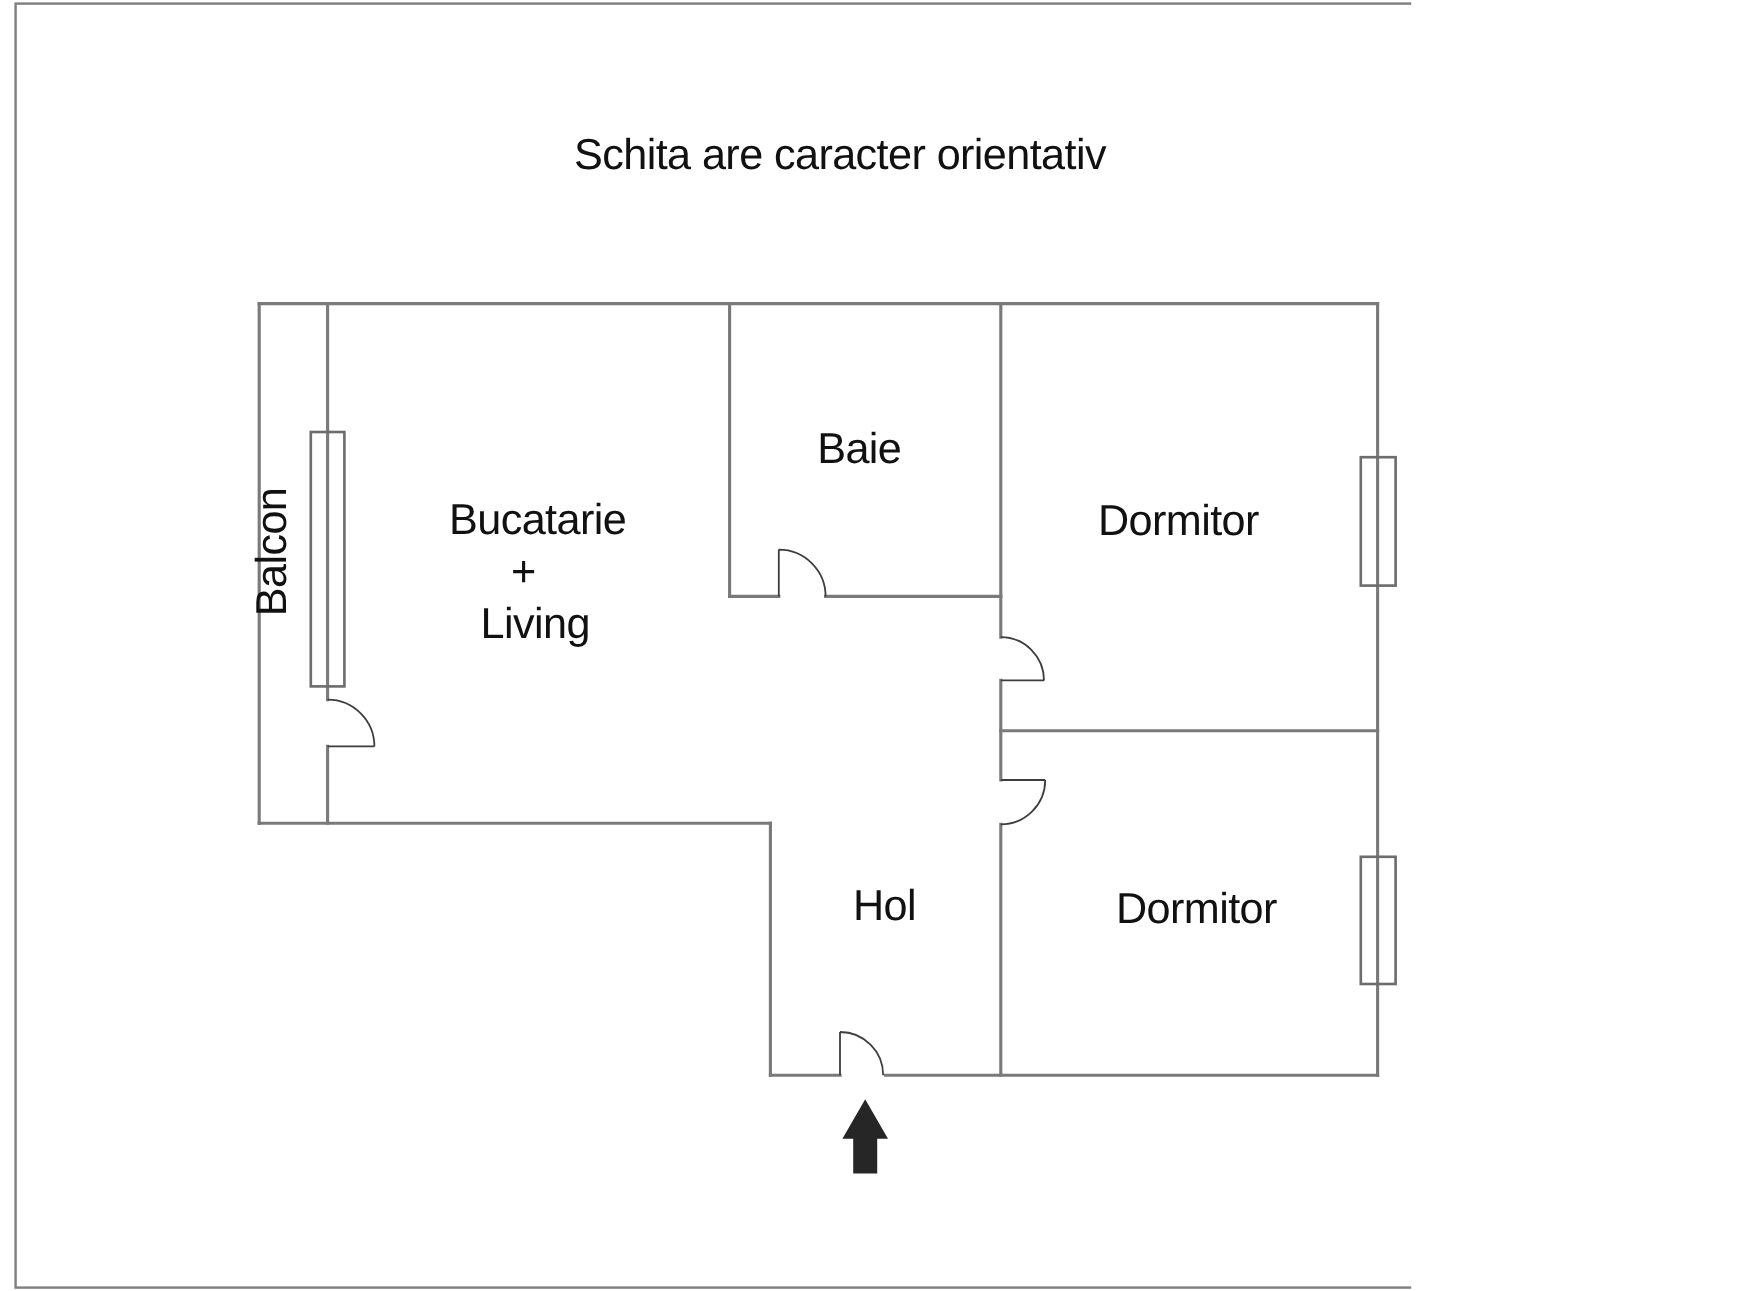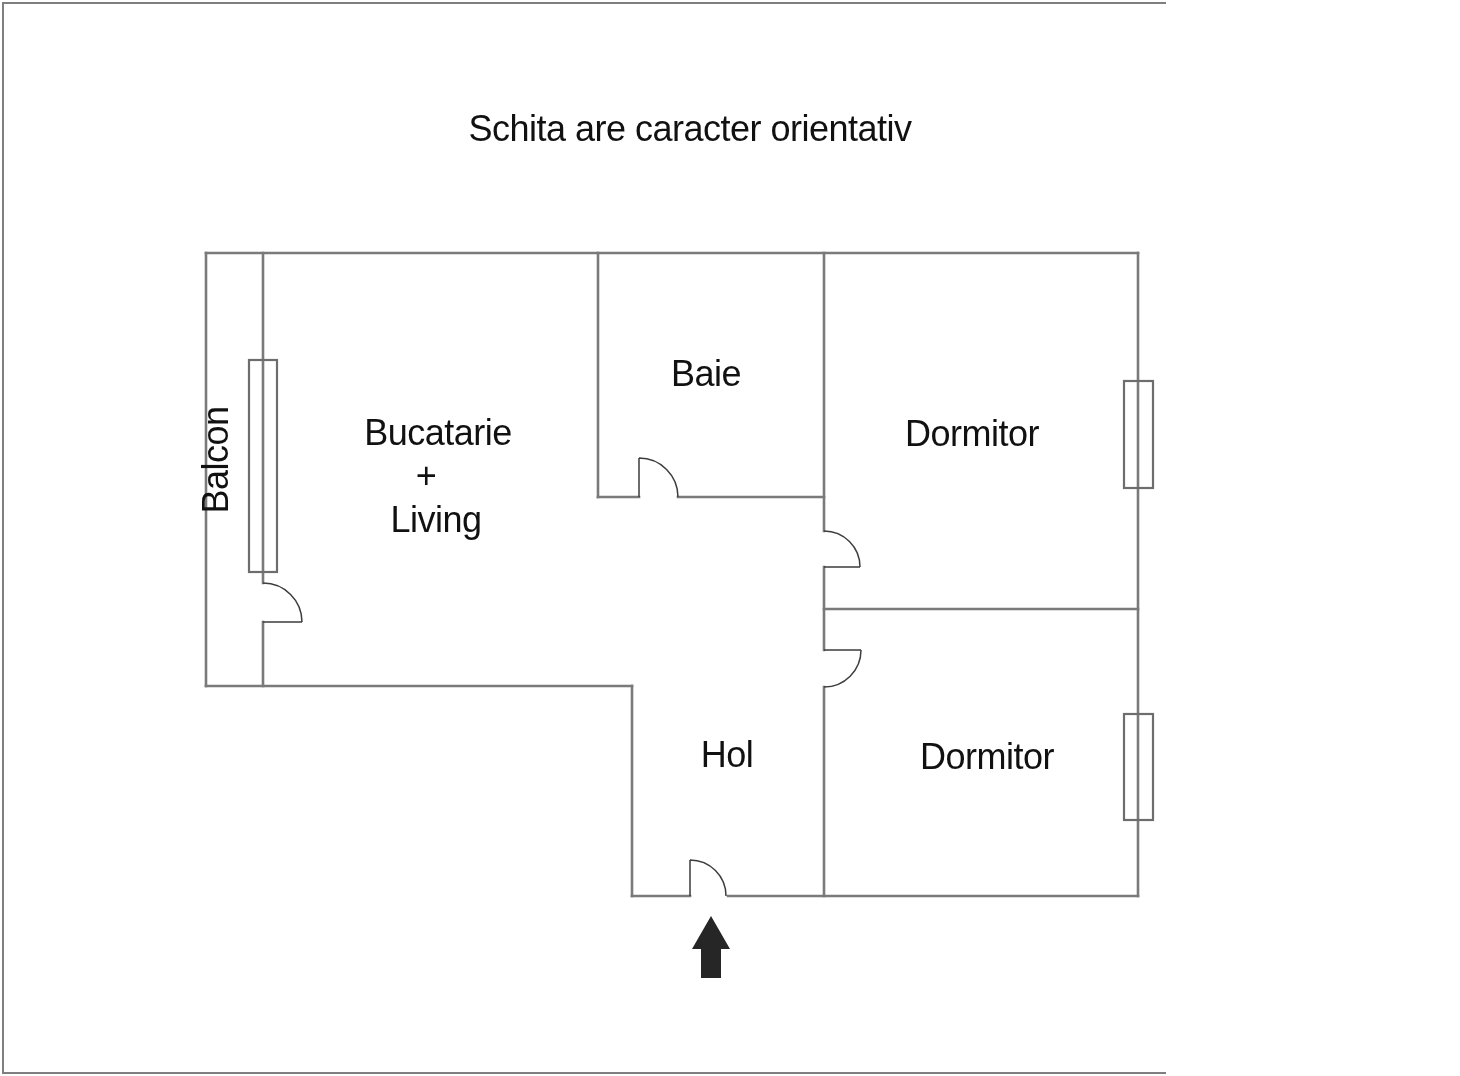--- a/index.html
+++ b/index.html
@@ -9,20 +9,21 @@
     --arrow-color:#262626;
     --border-color:#7f7f7f;
     --bg-color:#ffffff;
   }
   html,body{margin:0;padding:0;background:var(--bg-color);}
   .page{
     position:relative;
     width:1166px;height:1076px;
     background:var(--bg-color);
     overflow:hidden;
+    margin-left:10px;
   }
   svg{display:block;}
   .wall{stroke:var(--wall-color);stroke-width:2.6;fill:none;stroke-linecap:square;}
   .window-rect{stroke:#6d6d6d;stroke-width:2.2;fill:none;}
   .door{stroke:var(--door-color);stroke-width:1.5;fill:none;}
   .arrow{fill:var(--arrow-color);stroke:none;}
   .page-border{stroke:var(--border-color);stroke-width:2;fill:none;}
   text{
     fill:var(--text-color);
     font-family:"Liberation Sans", sans-serif;

